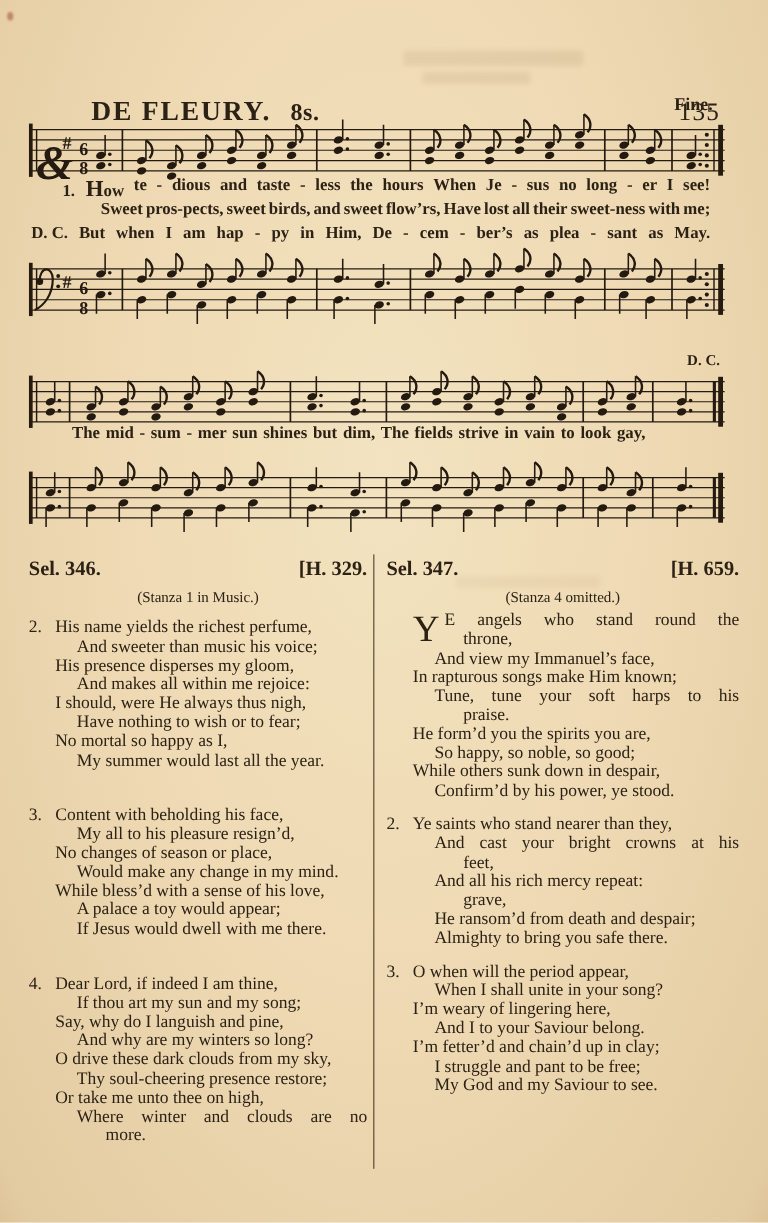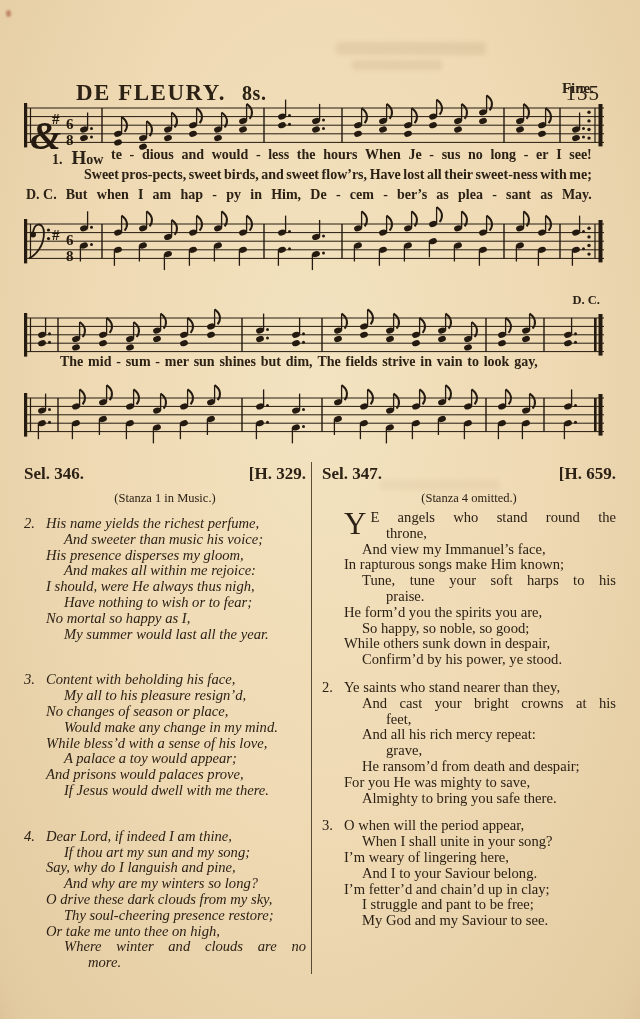--- a/index.html
+++ b/index.html
@@ -24,21 +24,21 @@
   .lyric-row .words{flex:1;display:flex;justify-content:space-between;}
   .bigletter{font-size:19px;font-weight:600;}
   .coldivider{position:absolute;left:311px;top:462px;width:1.4px;height:512px;background:#41321f;opacity:.85;}
   .col{position:absolute;top:464px;}
   .colL{left:24px;width:282px;}
   .colR{left:322px;width:294px;}
   .selrow{display:flex;justify-content:space-between;font-weight:bold;font-size:17px;gap:13px;}
   .stanzanote{text-align:center;font-size:12.5px;margin-top:7px;}
   .verses{margin-top:0;}
   .verse{padding-left:22px;font-size:14.6px;line-height:15.8px;}
-  .colL .verse{margin-top:30px;font-style:italic;}
+  .colL .verse{margin-top:30px;}
   .colL .verse:first-child{margin-top:10px;}
   .colR .verse{margin-top:12px;}
   .colR .verse:first-child{margin-top:4px;}
   .verse p{margin:0;}
   .vnum{display:inline-block;width:22px;margin-left:-22px;}
   .ln.i1{padding-left:18px;}
   .ln.i2{padding-left:42px;}
   .ln.j{text-align-last:justify;}
   .dropcap{float:left;font-size:31px;line-height:26px;padding:1px 4px 0 0;}
 </style>
@@ -488,21 +488,21 @@
     </div>
   <div id="lyrics">
       <div class="lyric-row" style="left: 52px; top: 147px; width: 540px;">
         <span class="lp">1.</span>
         <div class="words">
           <span><span class="bigletter">H</span>ow</span>
           <span>te</span>
           <span>-</span>
           <span>dious</span>
           <span>and</span>
-          <span>would</span>
+          <span>taste</span>
           <span>-</span>
           <span>less</span>
           <span>the</span>
           <span>hours</span>
           <span>When</span>
           <span>Je</span>
           <span>-</span>
           <span>sus</span>
           <span>no</span>
           <span>long</span>
@@ -598,21 +598,20 @@
           <p class="ln i0">No mortal so happy as I,</p>
           <p class="ln i1">My summer would last all the year.</p>
         </div>
         <div class="verse">
           <p class="ln i0"><span class="vnum">3.</span>Content with beholding his face,</p>
           <p class="ln i1">My all to his pleasure resign’d,</p>
           <p class="ln i0">No changes of season or place,</p>
           <p class="ln i1">Would make any change in my mind.</p>
           <p class="ln i0">While bless’d with a sense of his love,</p>
           <p class="ln i1">A palace a toy would appear;</p>
-          <p class="ln i0">And prisons would palaces prove,</p>
           <p class="ln i1">If Jesus would dwell with me there.</p>
         </div>
         <div class="verse">
           <p class="ln i0"><span class="vnum">4.</span>Dear Lord, if indeed I am thine,</p>
           <p class="ln i1">If thou art my sun and my song;</p>
           <p class="ln i0">Say, why do I languish and pine,</p>
           <p class="ln i1">And why are my winters so long?</p>
           <p class="ln i0">O drive these dark clouds from my sky,</p>
           <p class="ln i1">Thy soul-cheering presence restore;</p>
           <p class="ln i0">Or take me unto thee on high,</p>
@@ -641,21 +640,20 @@
           <p class="ln i0">While others sunk down in despair,</p>
           <p class="ln i1">Confirm’d by his power, ye stood.</p>
         </div>
         <div class="verse">
           <p class="ln i0"><span class="vnum">2.</span>Ye saints who stand nearer than they,</p>
           <p class="ln i1 j">And cast your bright crowns at his</p>
           <p class="ln i2">feet,</p>
           <p class="ln i1">And all his rich mercy repeat:</p>
           <p class="ln i2">grave,</p>
           <p class="ln i1">He ransom’d from death and despair;</p>
-          <p class="ln i0">For you He was mighty to save,</p>
           <p class="ln i1">Almighty to bring you safe there.</p>
         </div>
         <div class="verse">
           <p class="ln i0"><span class="vnum">3.</span>O when will the period appear,</p>
           <p class="ln i1">When I shall unite in your song?</p>
           <p class="ln i0">I’m weary of lingering here,</p>
           <p class="ln i1">And I to your Saviour belong.</p>
           <p class="ln i0">I’m fetter’d and chain’d up in clay;</p>
           <p class="ln i1">I struggle and pant to be free;</p>
           <p class="ln i1">My God and my Saviour to see.</p>

